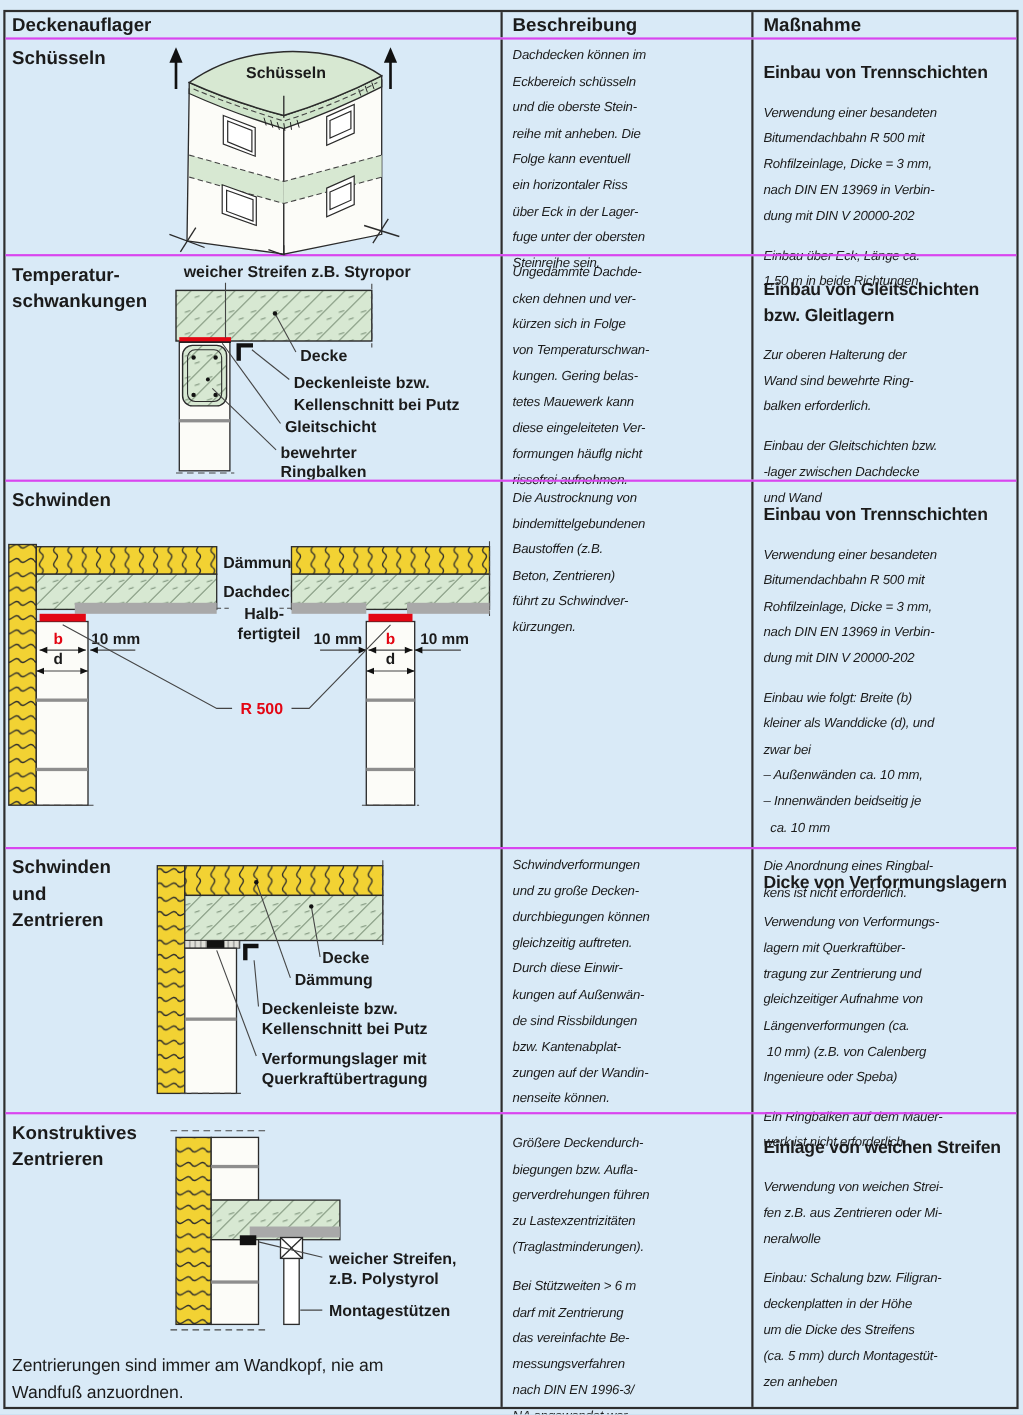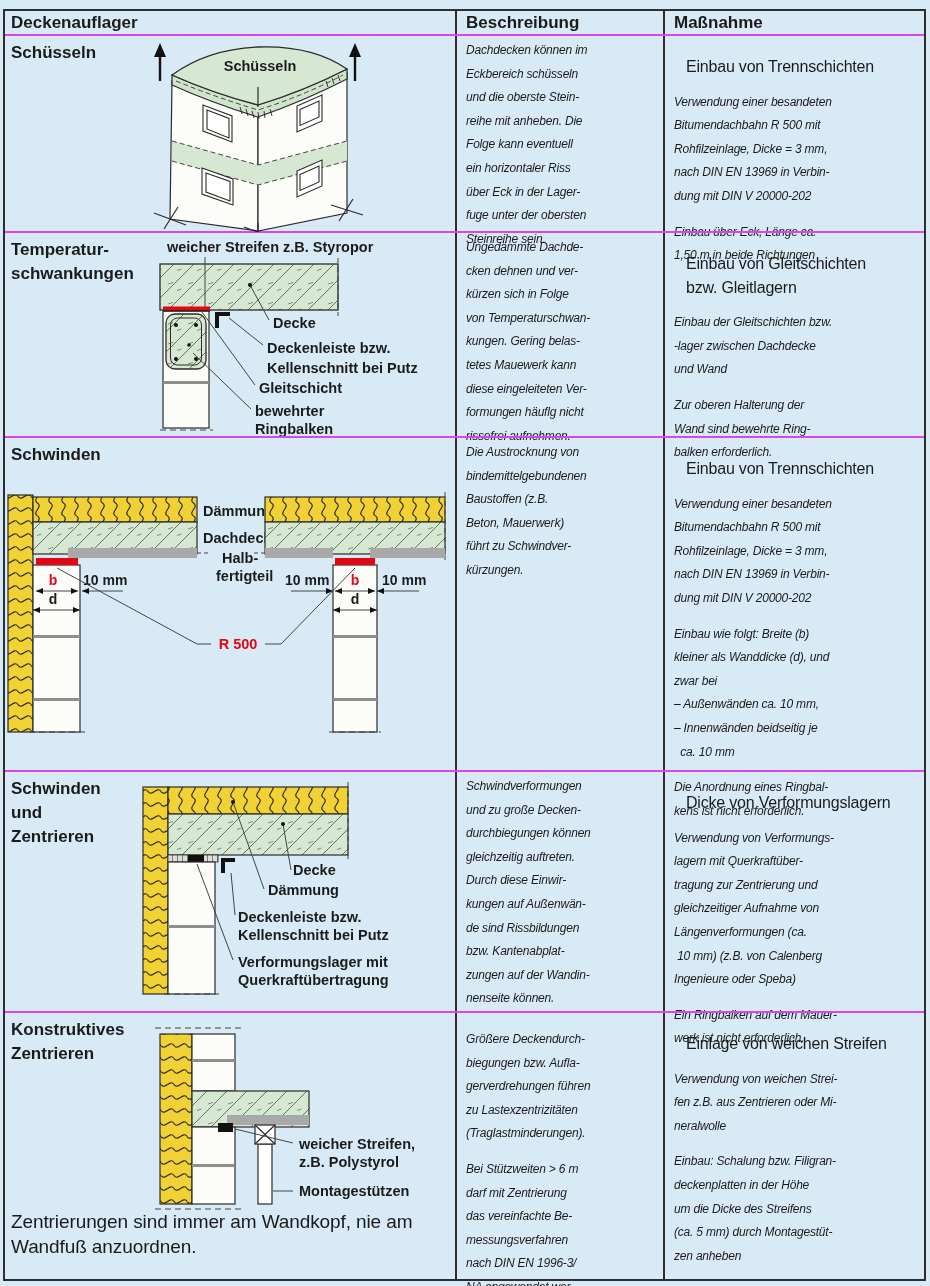--- a/index.html
+++ b/index.html
@@ -3,33 +3,33 @@
 <meta charset="utf-8">
 <style>
   html,body { margin:0; padding:0; background:#c6dcee; }
   .page { position:relative; width:930px; height:1286px; background:#d9eaf7;
           font-family:"Liberation Sans",sans-serif; color:#1b1b1b; overflow:hidden; }
   .tbl { position:absolute; left:3px; top:9px; width:923px; height:1272px;
          border:2px solid #2e2e2e; box-sizing:border-box; display:flex; flex-direction:column; }
   .row { display:flex; box-sizing:border-box; border-top:2px solid #d946ef; }
   .row.hdr { border-top:none; height:23px; }
   .c1 { width:450px; box-sizing:border-box; position:relative; }
-  .c2 { width:208px; box-sizing:border-box; border-left:2px solid #2e2e2e; padding:3px 2px 0 9px; }
+  .c2 { width:228px; box-sizing:border-box; border-left:2px solid #2e2e2e; padding:3px 2px 0 9px; }
   .c3 { flex:1; box-sizing:border-box; border-left:2px solid #2e2e2e; padding:19px 4px 0 9px; }
   .hdr .c1,.hdr .c2,.hdr .c3 { font-weight:bold; font-size:17px; padding-top:2px; padding-left:9px; }
   .hdr .c1 { padding-left:6px; }
   .title { font-weight:bold; font-size:17px; line-height:24px; white-space:pre-line;
            position:absolute; left:6px; top:5px; }
   .btxt, .mtxt { font-size:12px; line-height:23.6px; letter-spacing:-0.2px; white-space:pre-line;font-style:italic; }
-  .mhead { font-weight:normal; margin:0 0 9px 12px; white-space:pre-line; font-size:16px; line-height:23.6px; letter-spacing:-0.2px;}
+  .mhead { font-weight:bold; margin:0 0 9px 0; white-space:pre-line; font-size:16px; line-height:23.6px; letter-spacing:-0.2px;}
   .dia { position:absolute; }
   svg text { font-family:"Liberation Sans",sans-serif; font-weight:bold; font-size:14.5px; fill:#1b1b1b; }
   svg text.red { fill:#e30613; }
   svg text.dim { font-size:14px; }
-  .foot { position:absolute; left:6px; top:196px; width:440px; font-size:19px;
+  .foot { position:absolute; left:6px; top:216px; width:440px; font-size:16px;
           line-height:25px; white-space:pre-line; letter-spacing:-0.1px; }
   .ln { stroke:#2b2b2b; stroke-width:1.2; fill:none; }
   .thin { stroke:#444; stroke-width:1; fill:none; }
 </style>
 </head>
 <body>
 
 <div class="page">
 
 <svg width="0" height="0" style="position:absolute" aria-hidden="true">
@@ -191,26 +191,26 @@
 von Temperaturschwan-
 kungen. Gering belas-
 tetes Mauewerk kann
 diese eingeleiteten Ver-
 formungen häuflg nicht
 rissefrei aufnehmen.</div>
         </div>
     <div class="c3">
       <p class="mhead">Einbau von Gleitschichten
 bzw. Gleitlagern</p>
+      <p class="mtxt">Zur oberen Halterung der
+Wand sind bewehrte Ring-
+balken erforderlich.</p>
       <p class="mtxt">Einbau der Gleitschichten bzw.
 -lager zwischen Dachdecke
 und Wand</p>
-      <p class="mtxt">Zur oberen Halterung der
-Wand sind bewehrte Ring-
-balken erforderlich.</p>
     </div>
   </div>
 
   <div class="row" style="height:334px">
     <div class="c1">
       <div class="title">Schwinden</div>
       <svg class="dia" style="left:0;top:0" width="450" height="332" viewBox="0 0 450 332">
 
         <rect x="3" y="57" width="25" height="237" fill="url(#insulV)" stroke="#2b2b2b" stroke-width="1.2"></rect>
         <rect x="28" y="59" width="164" height="25" fill="url(#insulH)" stroke="#2b2b2b" stroke-width="1.2"></rect>
@@ -285,21 +285,21 @@
           <polyline points="52,130 192,206 206,206" fill="none"></polyline>
           <polyline points="350,130 276,206 260,206" fill="none"></polyline>
         </g>
         <text class="red" x="233" y="211" text-anchor="middle" font-size="15.5">R 500</text>
       </svg>
     </div>
     <div class="c2">
           <div class="btxt">Die Austrocknung von
 bindemittelgebundenen
 Baustoffen (z.B.
-Beton, Mauerwerk)
+Beton, Zentrieren)
 führt zu Schwindver-
 kürzungen.</div>
         </div>
     <div class="c3">
       <p class="mhead">Einbau von Trennschichten</p>
       <p class="mtxt">Verwendung einer besandeten
 Bitumendachbahn R 500 mit
 Rohfilzeinlage, Dicke = 3 mm,
 nach DIN EN 13969 in Verbin-
 dung mit DIN V 20000-202</p>

